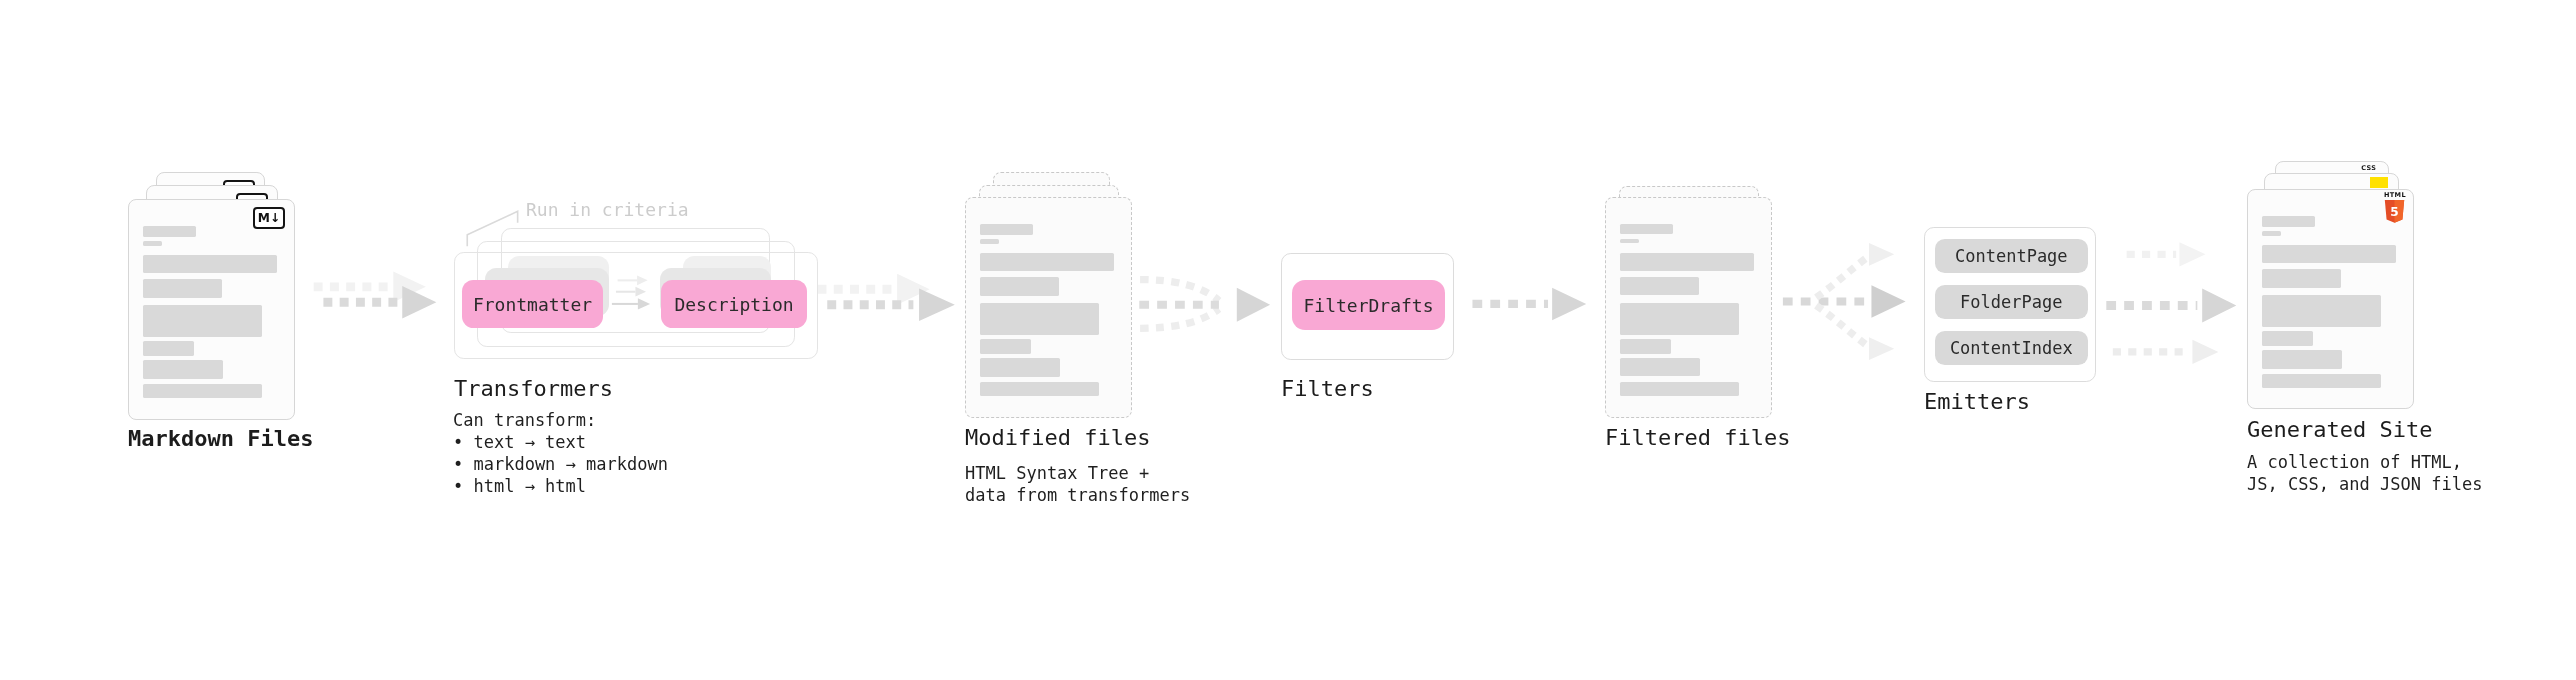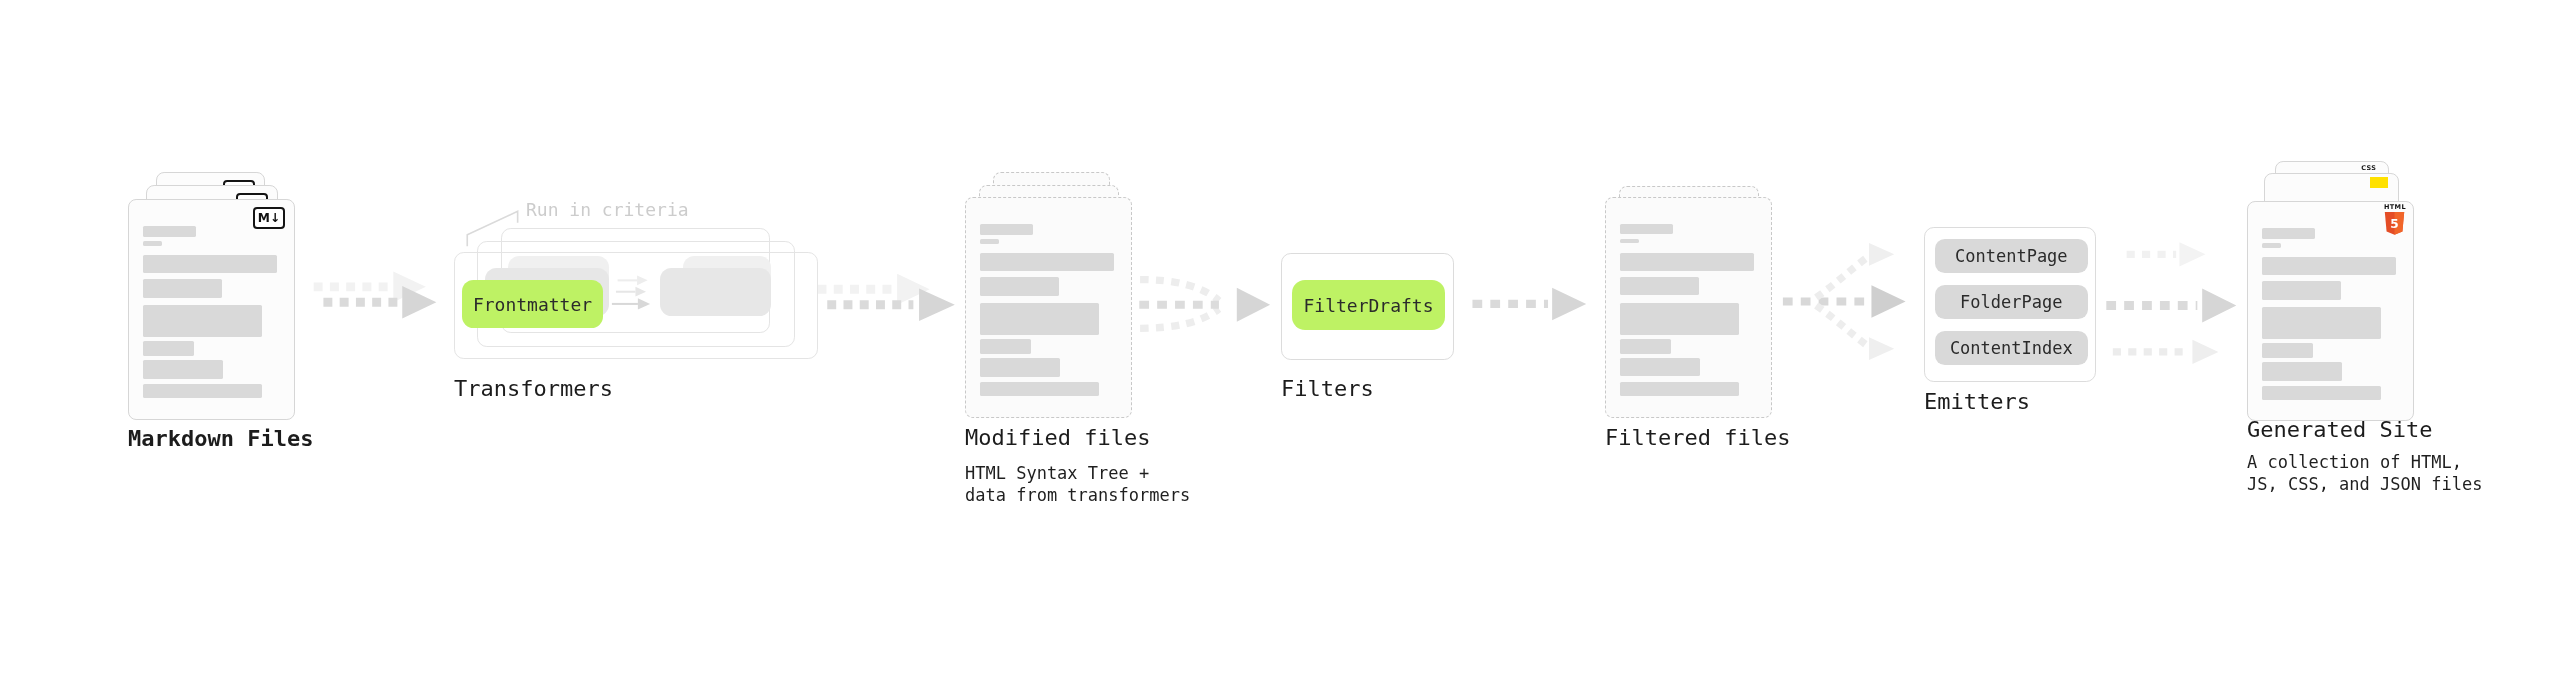--- a/index.html
+++ b/index.html
@@ -29,21 +29,21 @@
   .css-badge .txt{display:block;font-size:6.5px;line-height:6.5px;font-weight:bold;color:#1a1a1a;
                   font-family:"DejaVu Sans",sans-serif;letter-spacing:0.4px;}
   .css-badge .underline{height:2.4px;background:#2e6df6;margin-top:0.8px;border-radius:0.8px;}
   .js-badge{position:absolute;top:3.3px;right:9.8px;width:18px;height:10.6px;background:#ffe100;}
   .html5-badge{position:absolute;top:2.4px;right:8.1px;width:21px;text-align:center;}
   .html5-badge .word{display:block;font-family:"DejaVu Sans",sans-serif;font-weight:bold;
                      font-size:6.5px;line-height:7.3px;color:#111;letter-spacing:0.4px;}
 
   
   .layer-box{position:absolute;border:1.6px solid #e4e4e4;border-radius:9.8px;box-sizing:border-box;background:transparent;z-index:1;}
-  .node{position:absolute;border-radius:11.4px;background:#bef264;display:flex;align-items:center;justify-content:center;
+  .node{position:absolute;border-radius:11.4px;background:#f9a8d4;display:flex;align-items:center;justify-content:center;
         font-size:18px;color:#2b2b2b;z-index:2;}
   .ghost1{background:#e7e7e7;z-index:1;}
   .ghost2{background:#f0f0f0;z-index:1;}
   .outline-box{position:absolute;border:1.6px solid #dcdcdc;border-radius:9.8px;box-sizing:border-box;z-index:1;}
   .emit-node{position:absolute;left:9.8px;width:153px;height:34px;border-radius:9.8px;background:#d9d9d9;
              display:flex;align-items:center;justify-content:center;font-size:17px;color:#2b2b2b;}
 
   
   .title{position:absolute;font-size:22px;color:#1c1c1c;white-space:nowrap;z-index:1;}
   .desc{position:absolute;font-size:17px;line-height:22px;color:#1f1f1f;white-space:pre-line;z-index:1;}
@@ -137,22 +137,27 @@
   <div class="layer-box" style="left:501px;top:228px;width:269px;height:105px;"></div>
   <div class="layer-box" style="left:477px;top:241px;width:318px;height:106px;"></div>
   <div class="layer-box" style="left:454px;top:252px;width:364px;height:107px;"></div>
 
   <div class="node ghost2" style="left:508px;top:256px;width:101px;height:48px;"></div>
   <div class="node ghost1" style="left:485px;top:268px;width:124px;height:48px;"></div>
   <div class="node" style="left:462px;top:280px;width:141px;height:48px;">Frontmatter</div>
 
   <div class="node ghost2" style="left:683px;top:256px;width:88px;height:48px;"></div>
   <div class="node ghost1" style="left:660px;top:268px;width:111px;height:48px;"></div>
+  <div class="node" style="left:661px;top:280px;width:146px;height:48px;">Description</div>
 
   <div class="title" style="left:454px;top:376px;">Transformers</div>
+  <div class="desc" style="left:453px;top:409px;">Can transform:
+ • text → text
+ • markdown → markdown
+ • html → html</div>
 
   <div class="stack" style="left:965px;top:172px;width:199px;height:252px;">
     <div class="file-card dashed" style="left:28px;top:0;width:117px;height:211px;"></div>
     <div class="file-card dashed" style="left:14px;top:13px;width:140px;height:211px;"></div>
     <div class="file-card dashed" style="left:0;top:25px;">
       <div class="bar b1"></div>
       <div class="bar b2"></div>
       <div class="bar b3"></div>
       <div class="bar b4"></div>
       <div class="bar b5"></div>
@@ -194,21 +199,21 @@
   <div class="stack" style="left:2247px;top:161px;width:199px;height:252px;">
     <div class="file-card" style="left:28.4px;top:0;width:114px;height:211px;">
       <div class="css-badge">
         <span class="txt">CSS</span>
         <span class="underline" style="display:block;"></span>
       </div>
     </div>
     <div class="file-card" style="left:17px;top:12.2px;width:135px;height:211px;">
       <div class="js-badge"></div>
     </div>
-    <div class="file-card" style="left:0;top:28px;height:220px;margin-top:12px;">
+    <div class="file-card" style="left:0;top:28px;height:220px;">
       <div class="html5-badge">
         <span class="word">HTML</span>
         <svg width="21" height="24.4" viewBox="0 0 26 30">
           <path d="M1 0 h24 l-2.2 24 -9.8 4.2 -9.8 -4.2 Z" fill="#e44d26"></path>
           <path d="M13 0 h12 l-2.2 24 -9.8 4.2 Z" fill="#f16529"></path>
           <text x="13" y="20" text-anchor="middle" font-size="15" font-weight="bold" fill="#ffffff" font-family="DejaVu Sans, sans-serif">5</text>
         </svg>
       </div>
       <div class="bar b1"></div>
       <div class="bar b2"></div>

